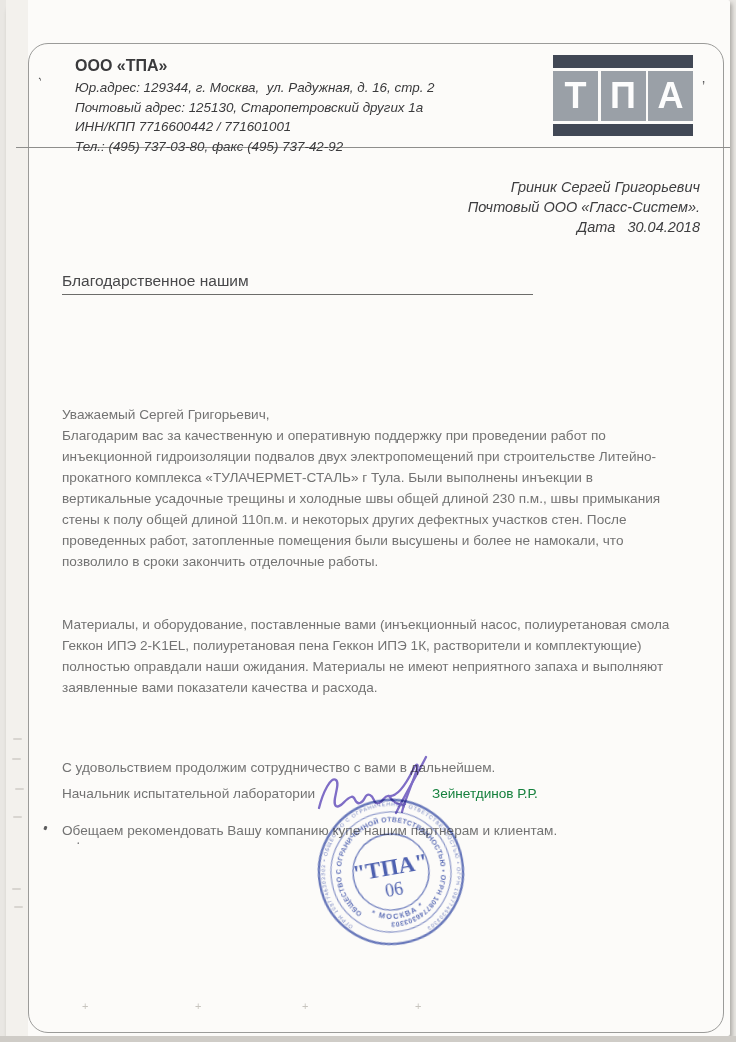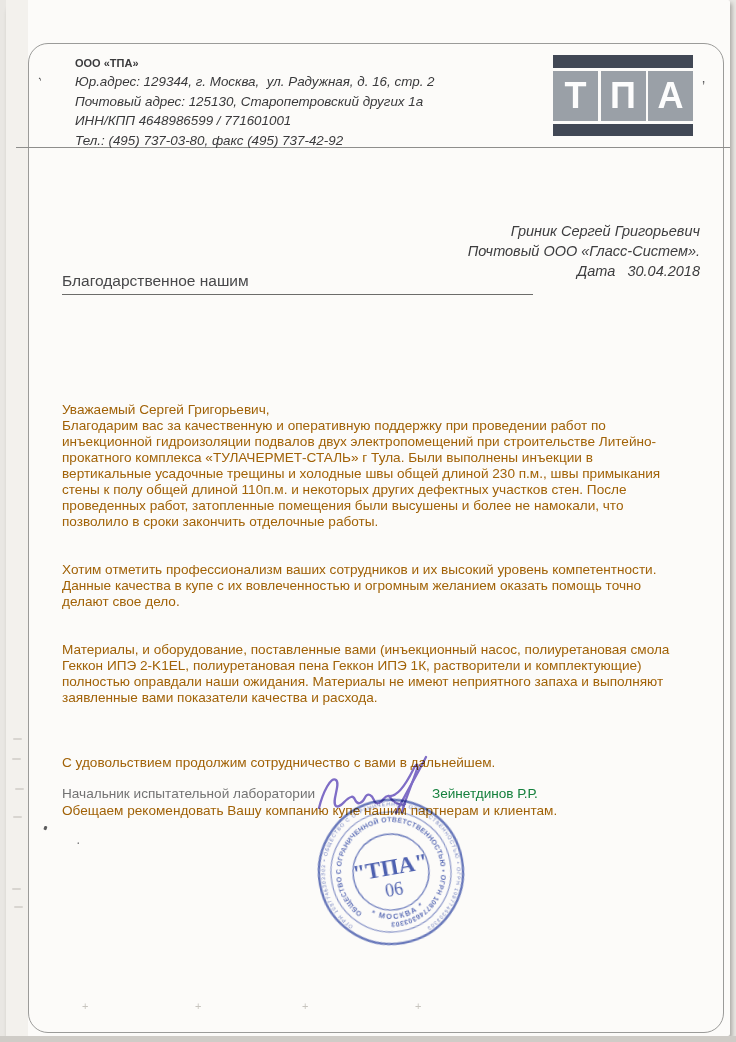--- a/index.html
+++ b/index.html
@@ -15,42 +15,42 @@
   }
   .left-strip{position:absolute;left:6px;top:0;width:22px;height:1036px;background:#f3f1ed;}
   .bottom-strip{position:absolute;left:0;top:1036px;width:736px;height:6px;background:#cfccc7;}
   .frame{
     position:absolute;left:28px;top:43px;width:694px;height:988px;
     border:1.3px solid #9b9b99;border-radius:20px;
   }
   .hsep{position:absolute;left:16px;top:147px;width:714px;height:1.3px;background:#8e8e8c;}
   
   .lh{position:absolute;left:75px;top:57px;color:#3a3a3c;}
-  .lh .co{font-size:11px;font-weight:bold;margin-bottom:3px;}
+  .lh .co{font-size:16px;font-weight:bold;margin-bottom:3px;}
   .lh .al{font-size:13.4px;line-height:19.6px;font-style:italic;}
   
   .logo{position:absolute;left:553px;top:55px;width:140px;}
   .logo .bar{height:12.5px;background:#414855;}
   .logo .row{display:flex;gap:2.5px;margin:3px 0;}
   .logo .sq{
     width:45px;height:50px;background:#9aa0a7;display:flex;align-items:center;justify-content:center;
     color:#fdfdfd;font-size:36px;font-weight:bold;line-height:1;
   }
   
   .recipient{
     position:absolute;right:36px;top:177px;text-align:right;
-    font-style:italic;font-size:14.5px;line-height:20px;color:#3d3d3f;margin-top:44px;
+    font-style:italic;font-size:14.5px;line-height:20px;color:#3d3d3f;
   }
   
   .title{position:absolute;left:62px;top:272px;font-size:15.5px;color:#48484a;}
   .title-line{position:absolute;left:62px;top:294px;width:471px;height:1.4px;background:#6c6c6a;}
   
   .bodytext{
-    position:absolute;left:62px;top:370px;width:662px;
-    font-size:13.6px;line-height:16px;color:#a16207;white-space:pre;
+    position:absolute;left:62px;top:362px;width:662px;
+    font-size:13.6px;line-height:21px;color:#737373;white-space:pre;
   }
   .closing{margin-top:17px;}
   
   .sig-pos{position:absolute;left:62px;top:786px;font-size:13.6px;color:#737373;z-index:2;}
   .sig-name{position:absolute;left:432px;top:786px;font-size:13.6px;color:#15803d;z-index:2;}
   .stamp{position:absolute;left:316px;top:797px;z-index:3;transform:rotate(-10deg);
          filter:blur(.3px);opacity:.93;mix-blend-mode:multiply;}
   .autograph{position:absolute;left:305px;top:750px;z-index:4;filter:blur(.2px);opacity:.88;
          mix-blend-mode:multiply;}
   
@@ -64,21 +64,21 @@
 
 <div class="sheet"></div>
 <div class="left-strip"></div>
 <div class="frame"></div>
 <div class="hsep"></div>
 
 <div class="lh">
   <div class="co">ООО «ТПА»</div>
   <div class="al">Юр.адрес: 129344, г. Москва,&nbsp; ул. Радужная, д. 16, стр. 2</div>
   <div class="al">Почтовый адрес: 125130, Старопетровский других 1а</div>
-  <div class="al">ИНН/КПП 4648986599 / 771601001</div>
+  <div class="al">ИНН/КПП 7716600442 / 771601001</div>
   <div class="al">Тел.: (495) 737-03-80, факс (495) 737-42-92</div>
 </div>
 
 <div class="logo">
   <div class="bar"></div>
   <div class="row">
     <div class="sq">Т</div>
     <div class="sq">П</div>
     <div class="sq">А</div>
   </div>
@@ -96,23 +96,20 @@
 
 <div class="bodytext">
   <div>Уважаемый Сергей Григорьевич,
 Благодарим вас за качественную и оперативную поддержку при проведении работ по
 инъекционной гидроизоляции подвалов двух электропомещений при строительстве Литейно-
 прокатного комплекса «ТУЛАЧЕРМЕТ-СТАЛЬ» г Тула. Были выполнены инъекции в
 вертикальные усадочные трещины и холодные швы общей длиной 230 п.м., швы примыкания
 стены к полу общей длиной 110п.м. и некоторых других дефектных участков стен. После
 проведенных работ, затопленные помещения были высушены и более не намокали, что
 позволило в сроки закончить отделочные работы.</div>
-  <div>Хотим отметить профессионализм ваших сотрудников и их высокий уровень компетентности.
-Данные качества в купе с их вовлеченностью и огромным желанием оказать помощь точно
-делают свое дело.</div>
   <div>Материалы, и оборудование, поставленные вами (инъекционный насос, полиуретановая смола
 Геккон ИПЭ 2-K1EL, полиуретановая пена Геккон ИПЭ 1К, растворители и комплектующие)
 полностью оправдали наши ожидания. Материалы не имеют неприятного запаха и выполняют
 заявленные вами показатели качества и расхода.</div>
   <div class="closing">С удовольствием продолжим сотрудничество с вами в дальнейшем.</div>
   <div>Обещаем рекомендовать Вашу компанию купе нашим партнерам и клиентам.</div>
 </div>
 
 <div class="sig-pos">Начальник испытательной лаборатории</div>
 <div class="sig-name">Зейнетдинов Р.Р.</div>

